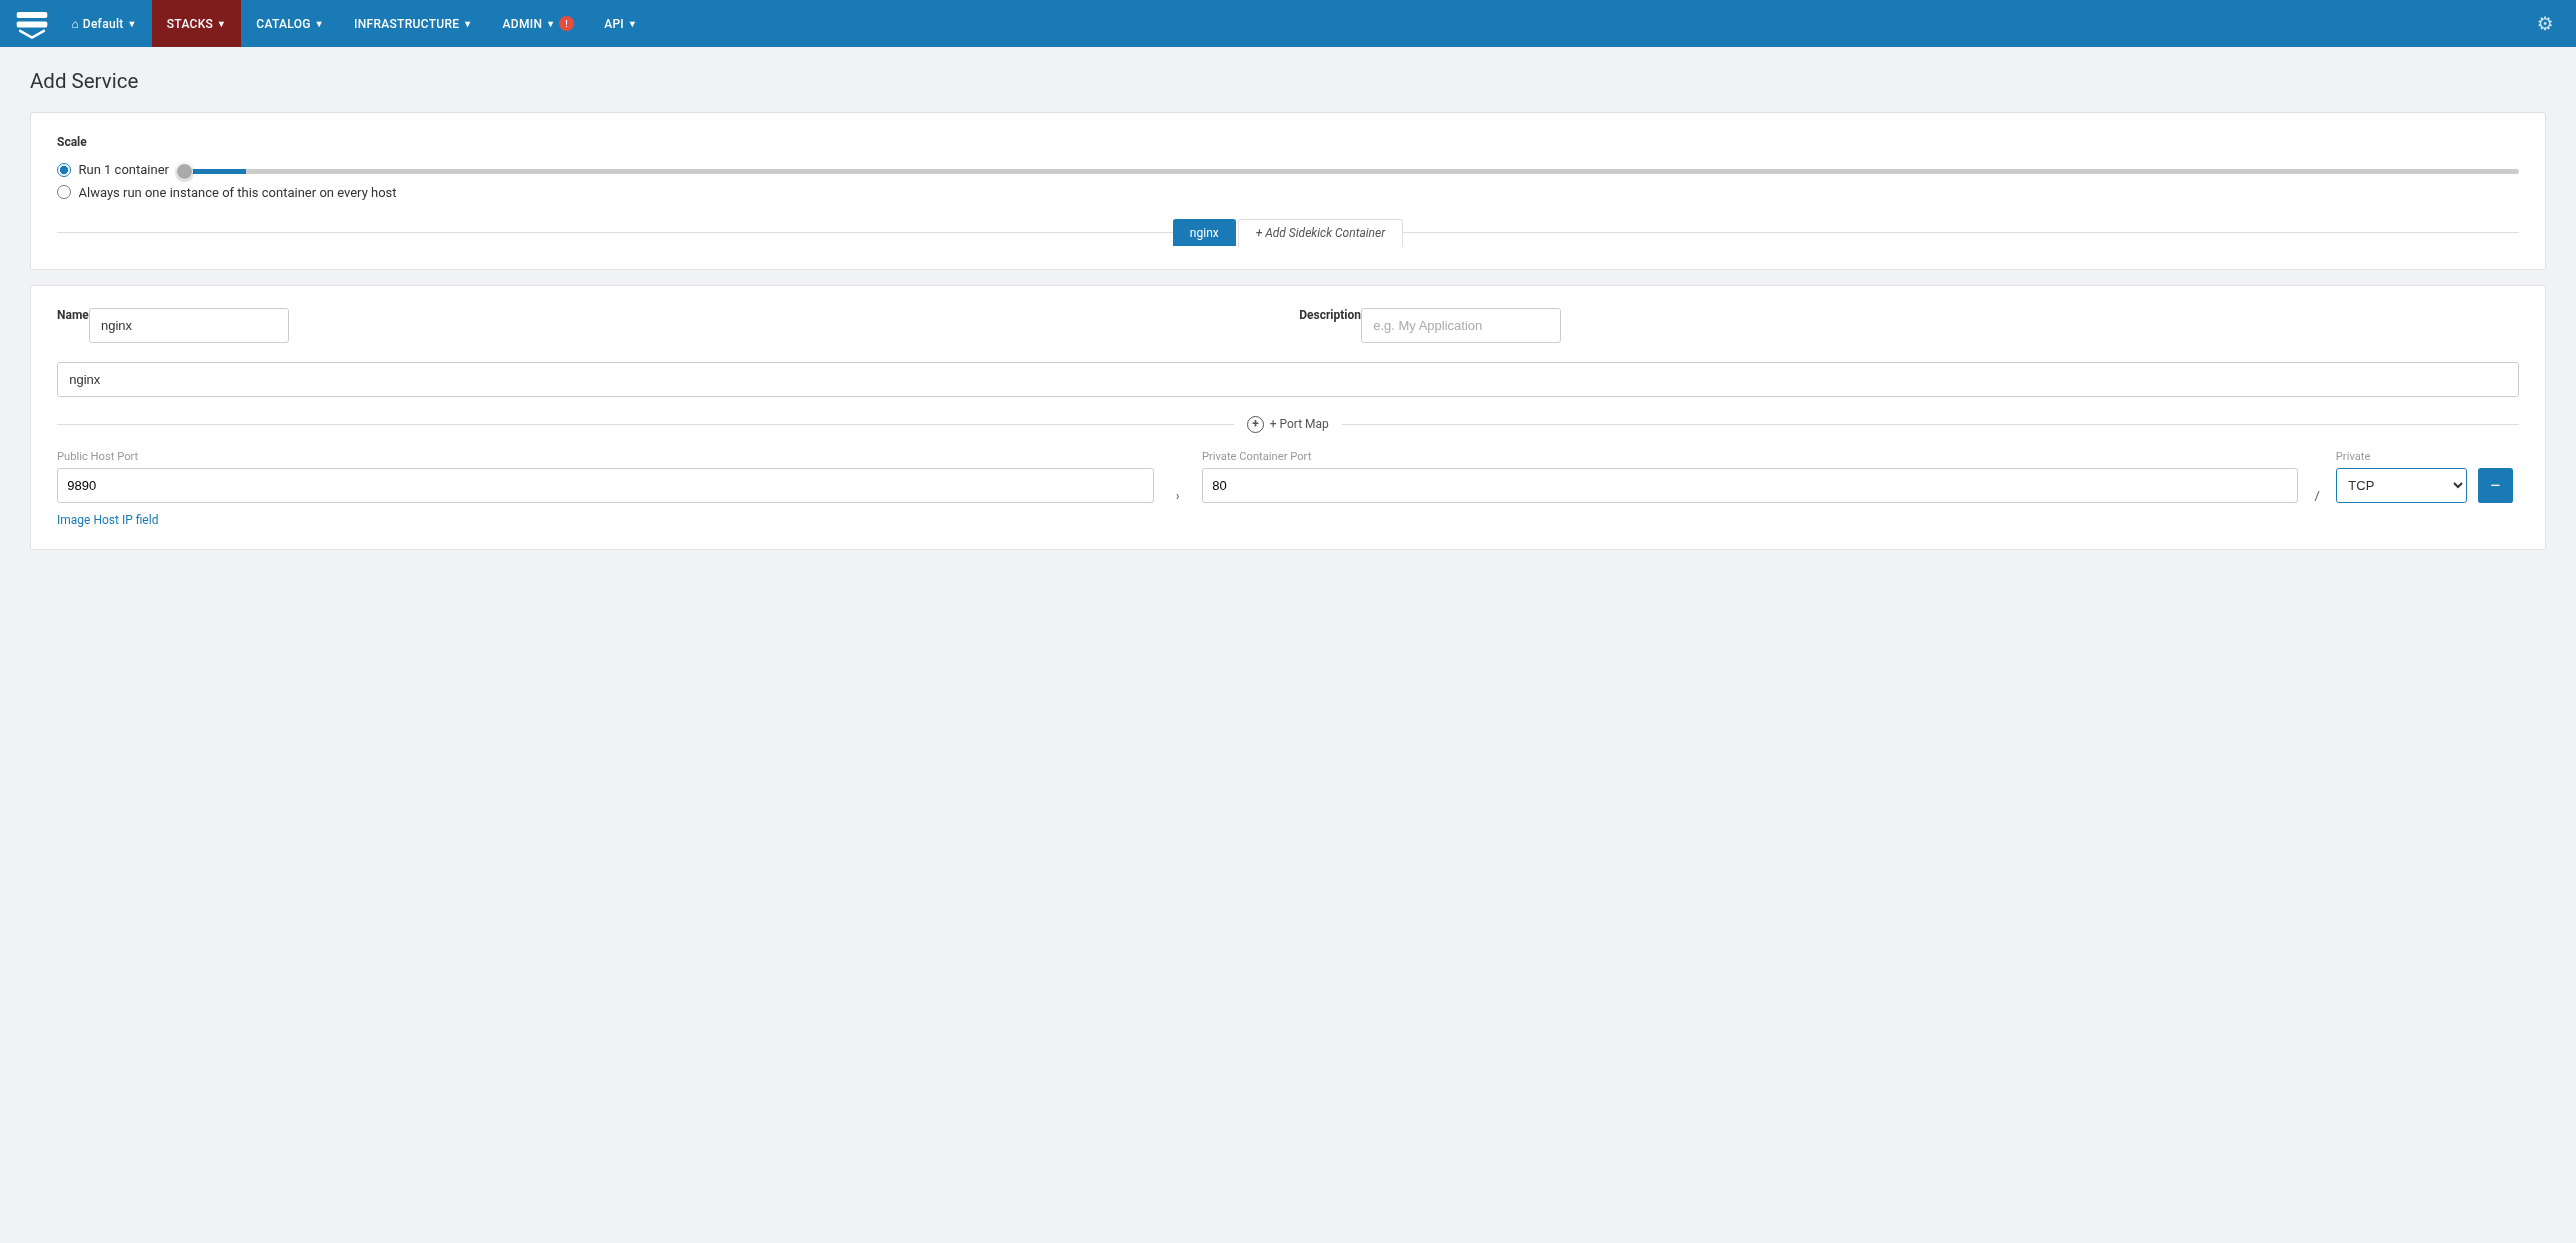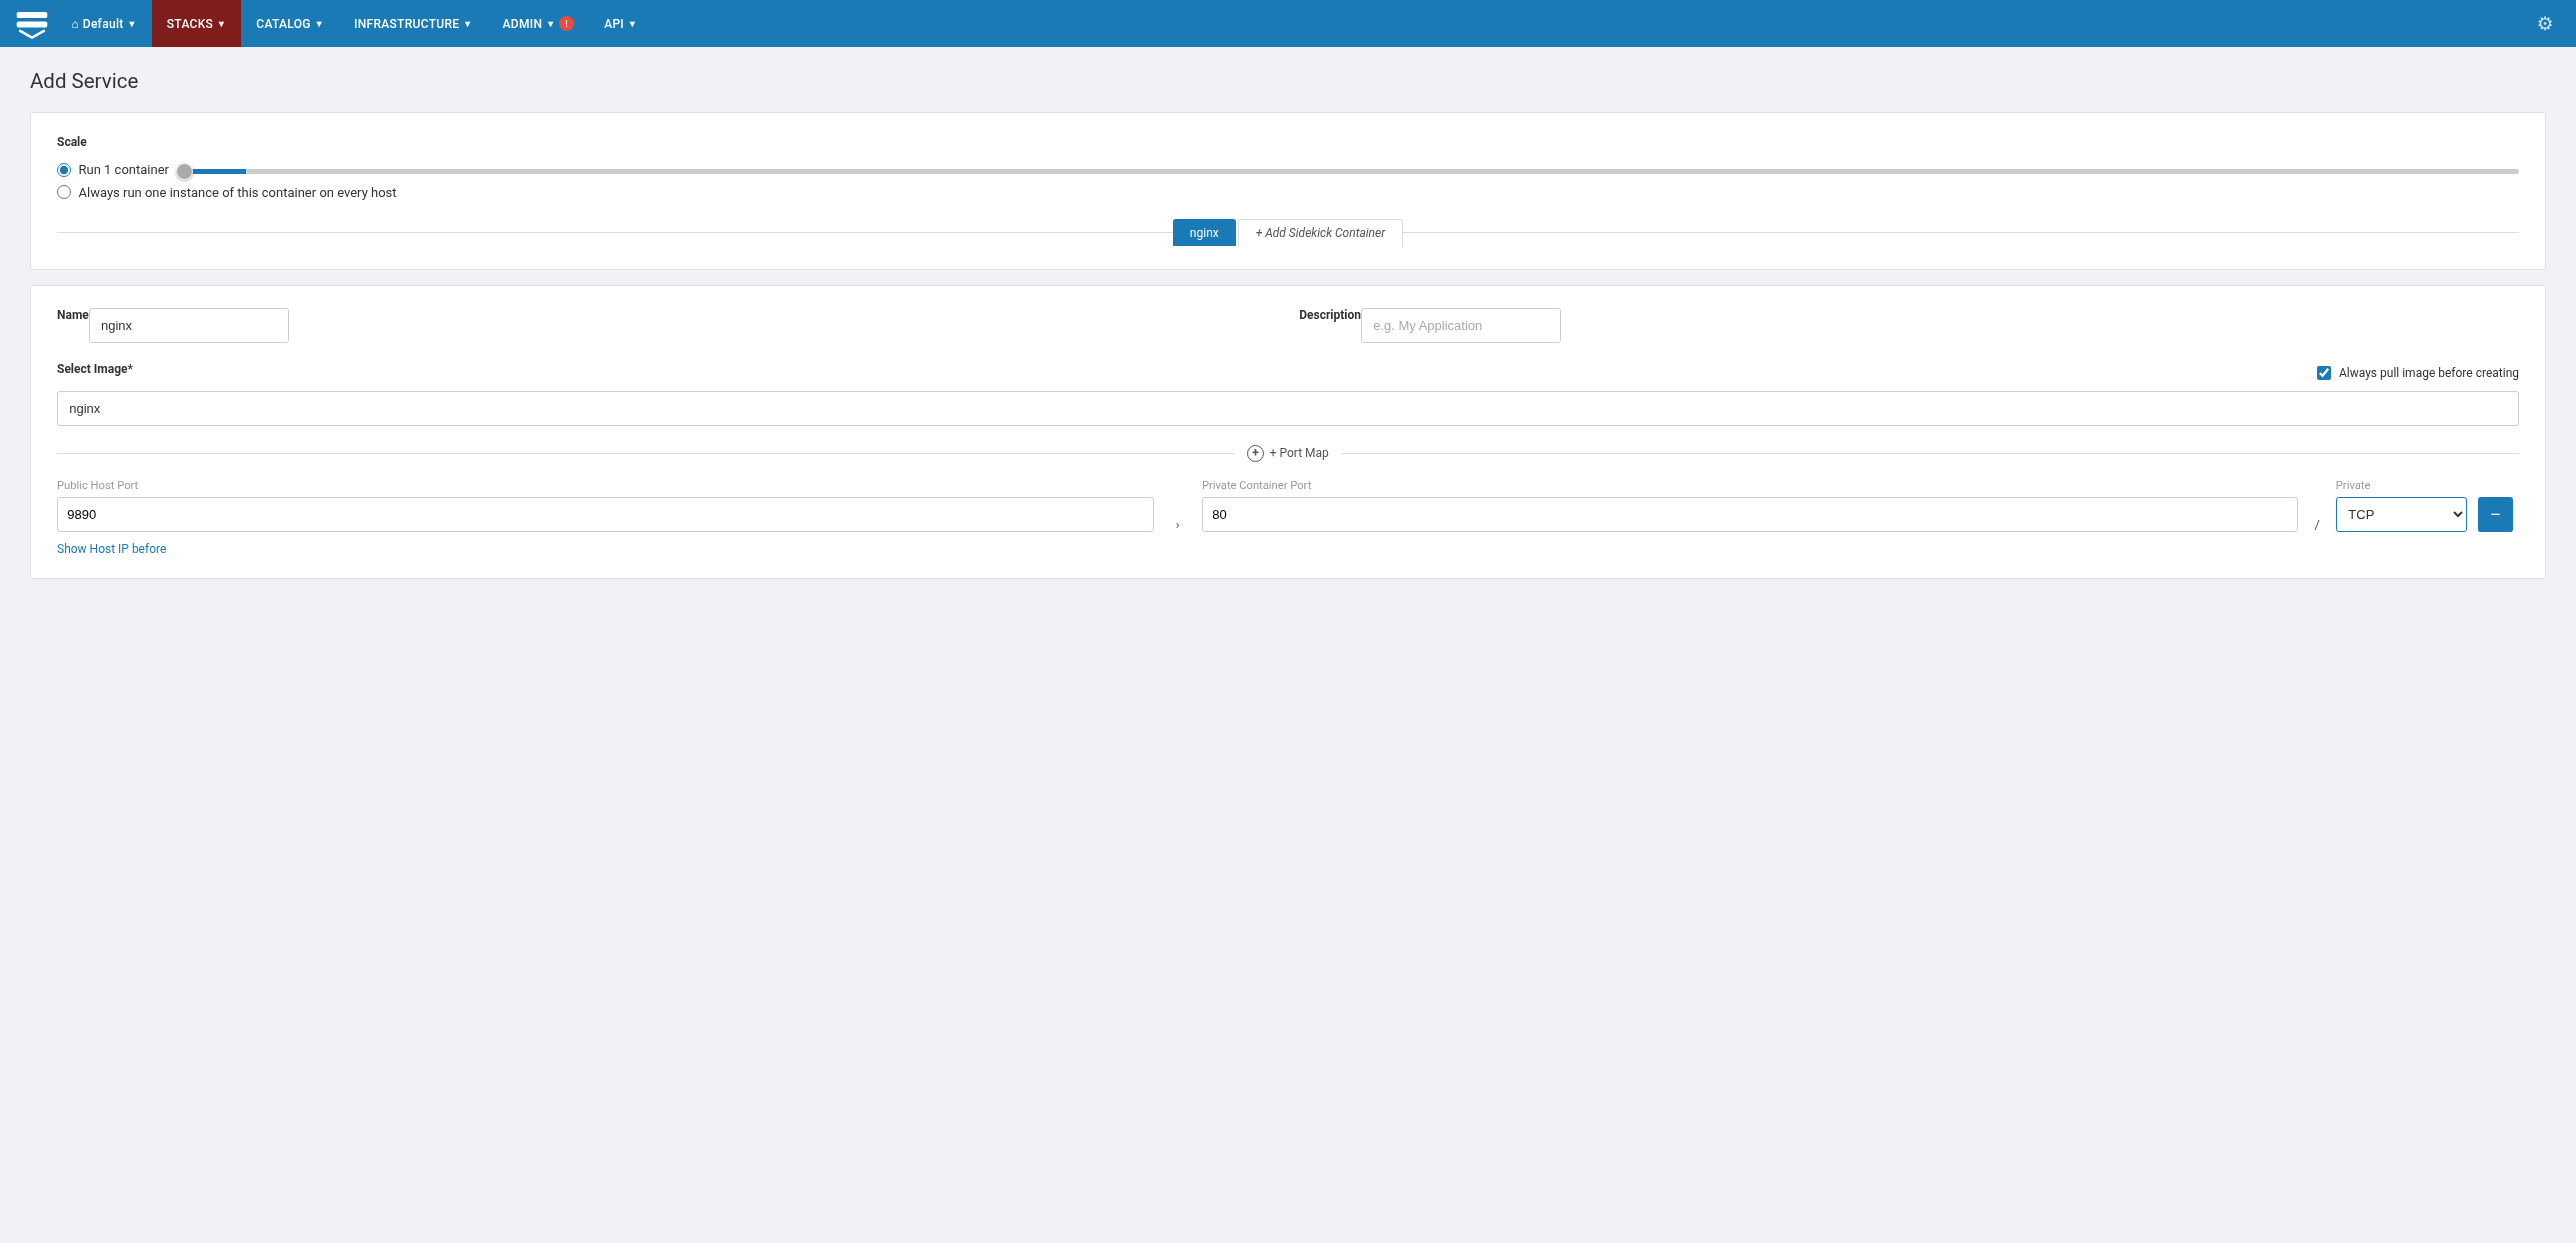--- a/index.html
+++ b/index.html
@@ -406,27 +406,20 @@
         <input type="text" id="name-input" value="nginx" style="">
       </div>
       <div class="form-group">
         <label for="description-input">Description</label>
         <input type="text" id="description-input" placeholder="e.g. My Application" style="">
       </div>
     </div>
 
     
     <div class="select-image-section">
-      <div style="display:flex; align-items:center; justify-content:space-between; margin-bottom:7.5px;">
-        <div class="select-image-label">Select Image*</div>
-        <div class="checkbox-row" style="padding-top:0;">
-          <input type="checkbox" id="always-pull" checked="" style="">
-          <label for="always-pull">Always pull image before creating</label>
-        </div>
-      </div>
       <input type="text" class="image-input" value="nginx" style="">
     </div>
 
     
     <div class="divider-label-row">
       <div class="divider-line"></div>
       <div class="divider-label">
         <div class="plus-circle">+</div>
         <span>+ Port Map</span>
       </div>
@@ -468,18 +461,18 @@
           <option>TCP</option>
           <option>UDP</option>
         </select>
       </div>
       <div class="port-col-remove">
         <button class="remove-btn">−</button>
       </div>
     </div>
 
     
-    <a class="show-host-ip-link">Show Host IP before</a>
+    <a class="show-host-ip-link">Image Host IP field</a>
 
   </div>
 
 </div>
 
 
 </body></html>

